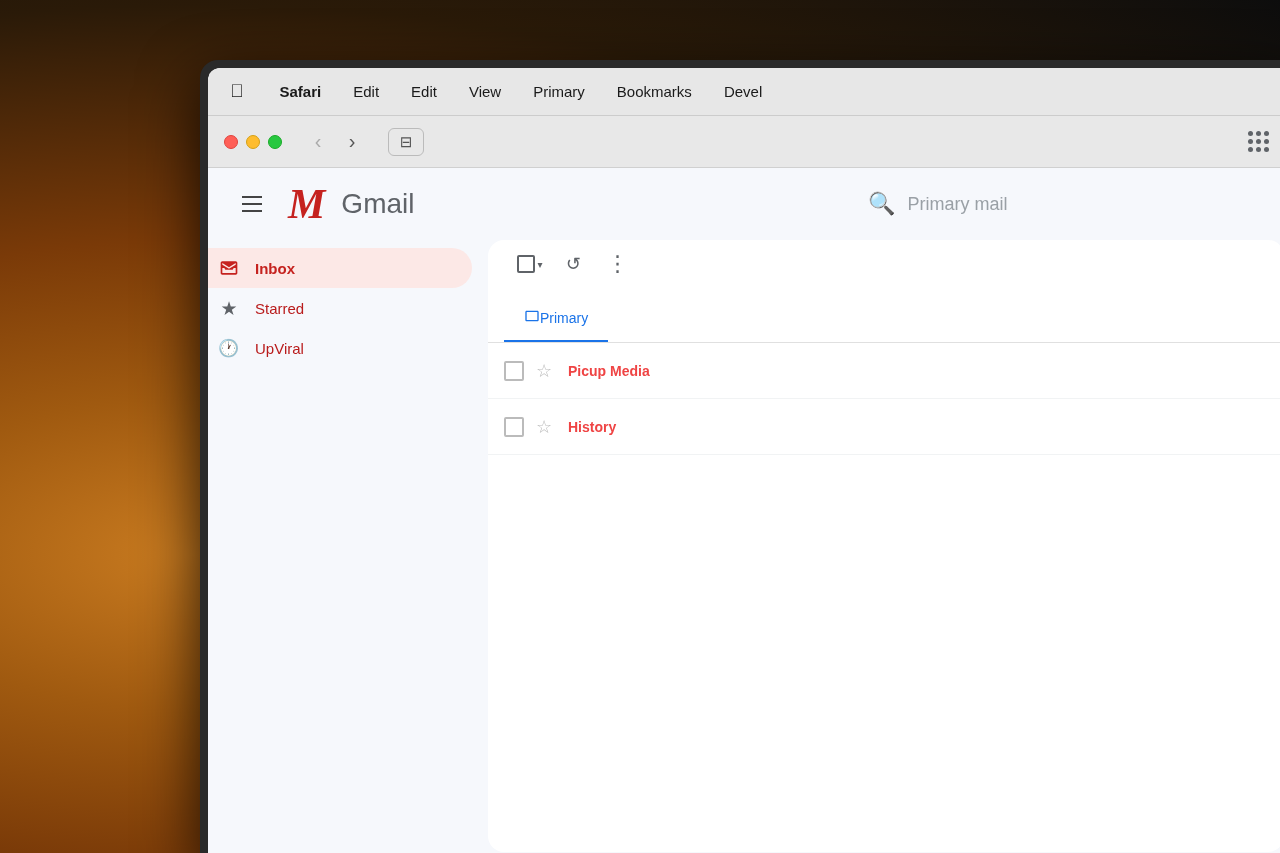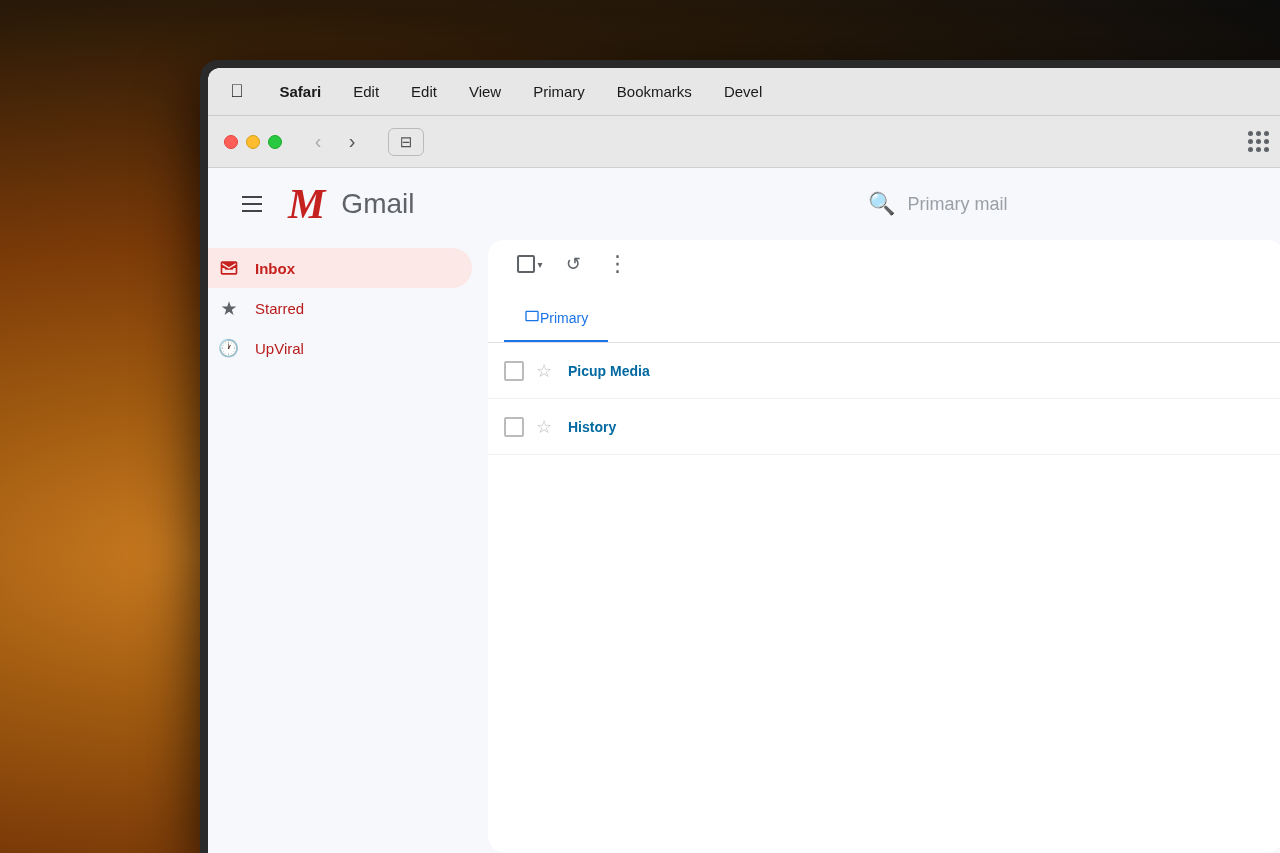--- a/index.html
+++ b/index.html
@@ -438,21 +438,21 @@
     .email-star {
       font-size: 18px;
       color: #bbb;
       width: 20px;
       flex-shrink: 0;
     }
 
     .email-sender {
       font-size: 14px;
       font-weight: 700;
-      color: #0369a1;
+      color: #ef4444;
       width: 140px;
       flex-shrink: 0;
       white-space: nowrap;
       overflow: hidden;
       text-overflow: ellipsis;
     }
 
     
     .grid-dots {
       display: grid;

